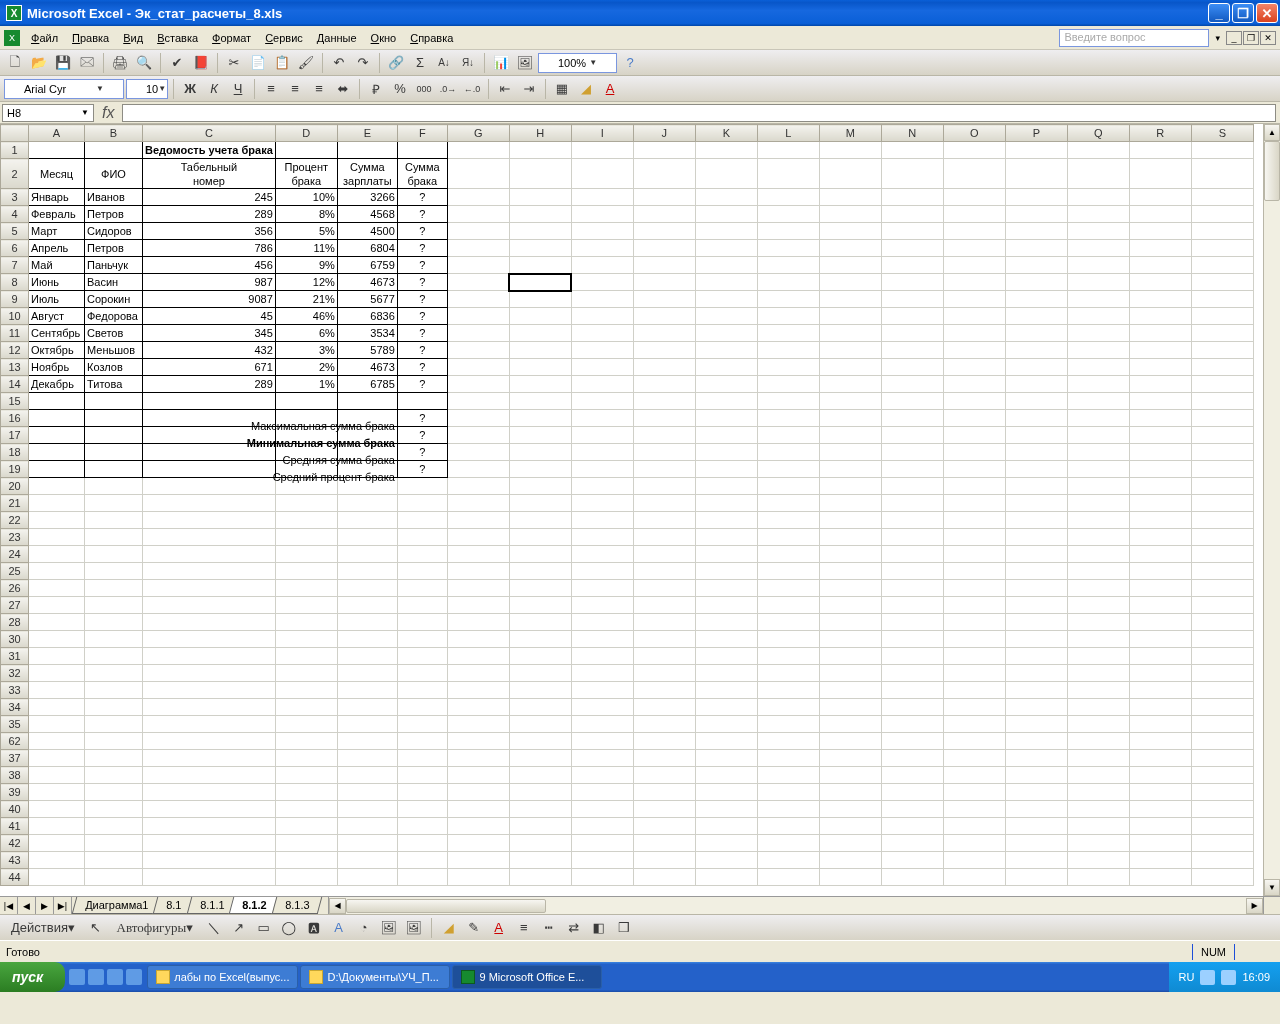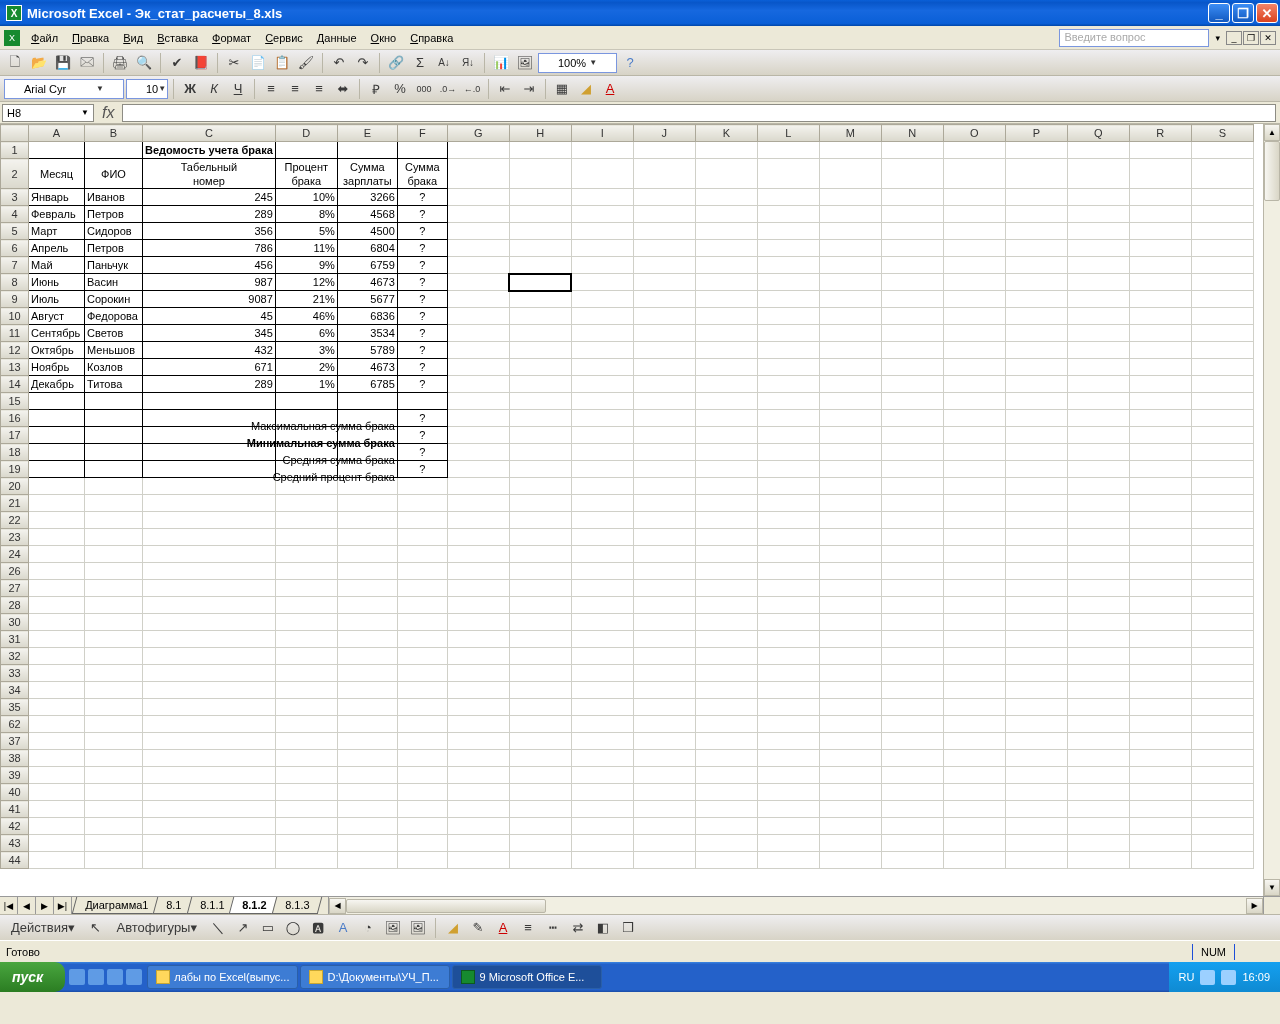--- a/index.html
+++ b/index.html
@@ -760,20 +760,42 @@
             <td class=""></td>
             <td class=""></td>
             <td class=""></td>
             <td class=""></td>
             <td class=""></td>
             <td class=""></td>
             <td class=""></td>
             <td class=""></td>
           </tr>
           <tr>
+            <th class="rowhdr">25</th>
+            <td class=""></td>
+            <td class=""></td>
+            <td class=""></td>
+            <td class=""></td>
+            <td class=""></td>
+            <td class=""></td>
+            <td class=""></td>
+            <td class=""></td>
+            <td class=""></td>
+            <td class=""></td>
+            <td class=""></td>
+            <td class=""></td>
+            <td class=""></td>
+            <td class=""></td>
+            <td class=""></td>
+            <td class=""></td>
+            <td class=""></td>
+            <td class=""></td>
+            <td class=""></td>
+          </tr>
+          <tr>
             <th class="rowhdr">26</th>
             <td class=""></td>
             <td class=""></td>
             <td class=""></td>
             <td class=""></td>
             <td class=""></td>
             <td class=""></td>
             <td class=""></td>
             <td class=""></td>
             <td class=""></td>
@@ -1202,21 +1224,21 @@
     <div class="thumb"></div>
     <div class="track"></div>
     <div class="sbtn">▶</div>
   </div>
   <div style="width:17px; background:#ece9d8; border-left:1px solid #999;"></div>
 </div>
 
 <div class="drawbar">
   <div class="tbtn" style="width:auto; padding:16px 6px;"><span>Действия</span> ▾</div>
   <div class="tbtn">↖</div>
-  <div class="tbtn" style="width:auto; padding:0 6px;"><span>Автофигуры</span> ▾</div>
+  <div class="tbtn" style="width:auto; padding:0 6px;font-family:Liberation Serif, serif;"><span>Автофигуры</span> ▾</div>
   <div class="tbtn">＼</div>
   <div class="tbtn">↗</div>
   <div class="tbtn">▭</div>
   <div class="tbtn">◯</div>
   <div class="tbtn">🅰</div>
   <div class="tbtn" style="color:#4a7bc8;">A</div>
   <div class="tbtn">◔</div>
   <div class="tbtn">🖼</div>
   <div class="tbtn">🖼</div>
   <div class="tsep"></div>

